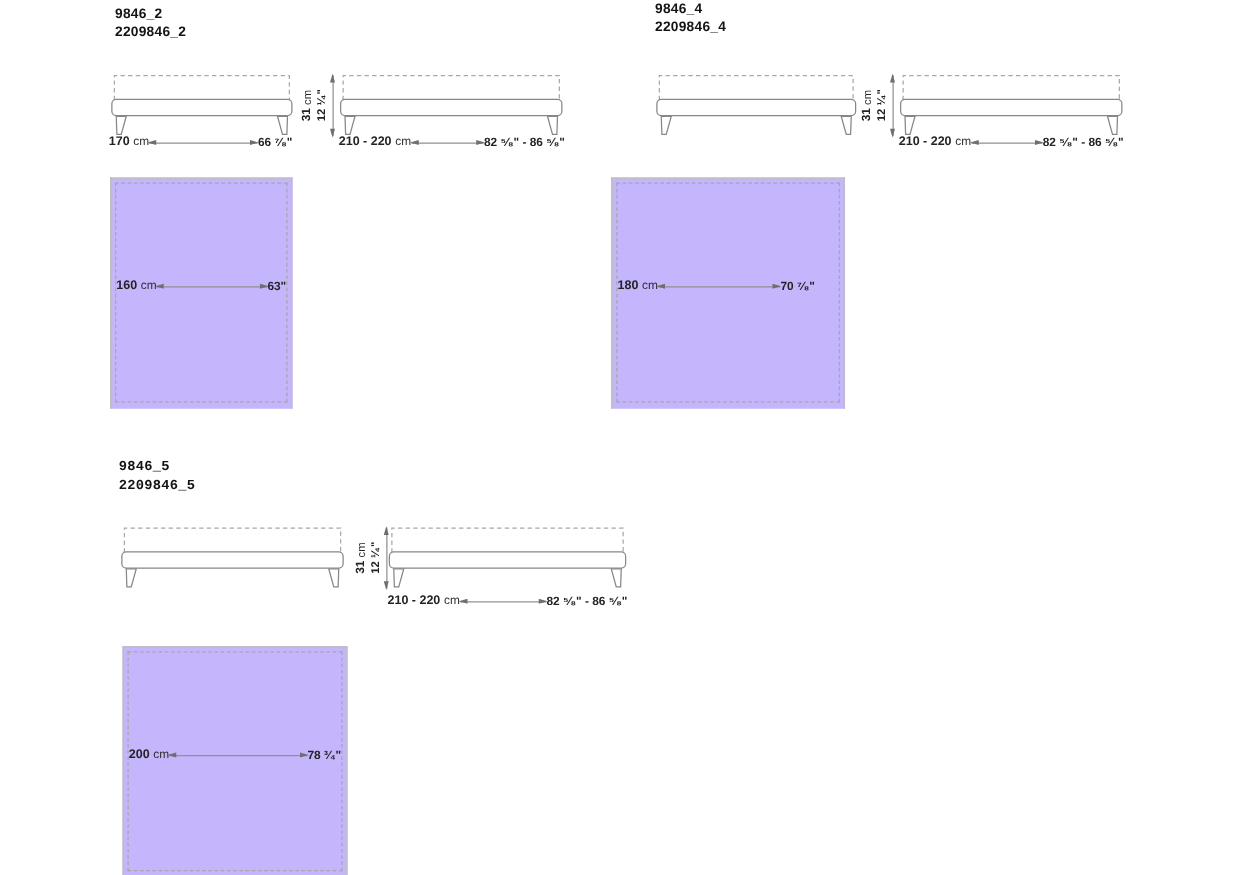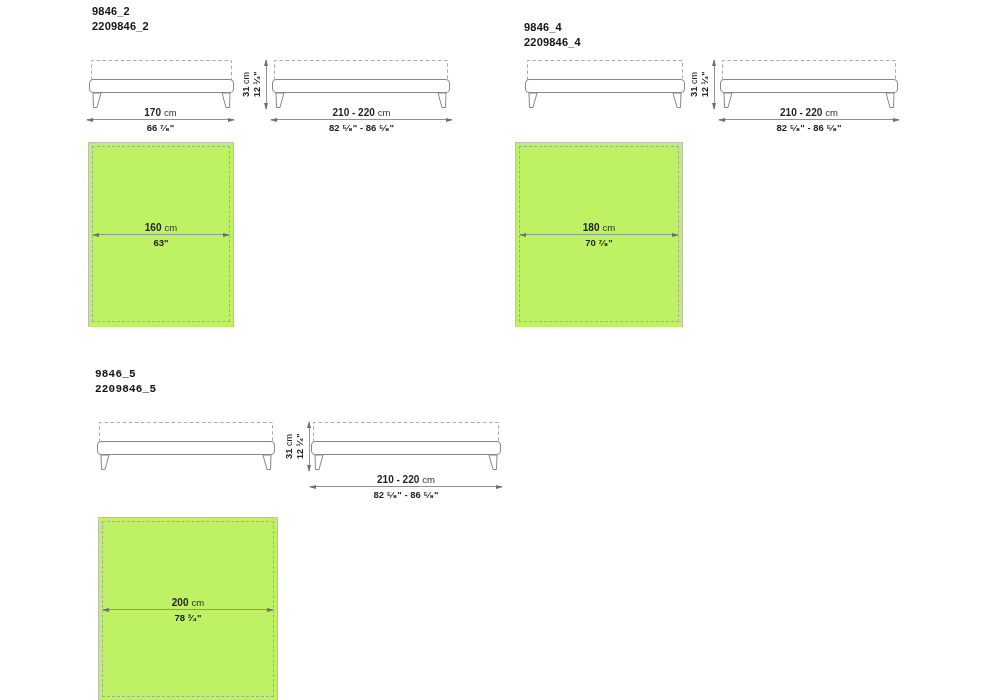--- a/index.html
+++ b/index.html
@@ -8,21 +8,21 @@
     font-family:"Liberation Sans",sans-serif;color:#1c1c1c;
   }
   
   .plabel{position:absolute;font-weight:bold;font-size:11px;line-height:14.5px;color:#141414;letter-spacing:.2px;}
   
   .bed{position:absolute;overflow:visible;}
   .mat{fill:none;stroke:#a8a8a8;stroke-width:1;stroke-dasharray:3.5 2.6;}
   .frame{fill:#ffffff;stroke:#878787;stroke-width:1;}
   .leg{fill:#ffffff;stroke:#878787;stroke-width:1;}
   
-  .hdim{position:absolute;display:flex;flex-direction:column;align-items:center;}
+  .hdim{position:absolute;display:flex;align-items:center;}
   .dtext{font-size:10px;line-height:11px;height:11px;white-space:nowrap;color:#232323;}
   .dtext .b{font-weight:bold;}
   .dtext .u{font-weight:normal;margin-left:3px;font-size:9.5px;color:#2e2e2e;}
   .dtext.in{font-size:9.5px;font-weight:bold;margin-top:2px;}
   .dline{width:100%;height:1px;background:#919191;position:relative;margin-top:1px;}
   .dline::before{content:"";position:absolute;left:-1px;top:-1.5px;width:0;height:0;
     border-top:2px solid transparent;border-bottom:2px solid transparent;border-right:7px solid #6f6f6f;}
   .dline::after{content:"";position:absolute;right:-1px;top:-1.5px;width:0;height:0;
     border-top:2px solid transparent;border-bottom:2px solid transparent;border-left:7px solid #6f6f6f;}
   
@@ -31,21 +31,21 @@
     font-size:9.5px;line-height:11px;white-space:nowrap;color:#232323;}
   .vtext .b{font-weight:bold;}
   .vtext .u{font-weight:normal;font-size:9px;}
   .vtext .in{font-weight:bold;font-size:9px;}
   .vline{width:1px;background:#919191;position:relative;margin-left:3px;align-self:stretch;}
   .vline::before{content:"";position:absolute;top:-1px;left:-2px;width:0;height:0;
     border-left:2px solid transparent;border-right:2px solid transparent;border-bottom:7px solid #6f6f6f;}
   .vline::after{content:"";position:absolute;bottom:-1px;left:-2px;width:0;height:0;
     border-left:2px solid transparent;border-right:2px solid transparent;border-top:7px solid #6f6f6f;}
   
-  .plan{position:absolute;border:1px solid #bdbdbd;border-bottom:none;background:#bef264;}
+  .plan{position:absolute;border:1px solid #bdbdbd;border-bottom:none;background:#c4b5fd;}
   .plan-mat{position:absolute;left:3px;right:3px;top:3px;bottom:5px;border:1px dashed #a8a8a8;}
 </style>
 </head>
 <body>
 
 <div class="canvas">
 
   <div class="plabel" style="left:92px;top:4px;">
     <div>9846_2</div>
     <div>2209846_2</div>
@@ -87,21 +87,21 @@
 
   <div class="plan" style="left:88px;top:142px;width:144px;height:184px;">
     <div class="plan-mat"></div>
     <div class="hdim" style="left:4px;top:79px;width:136px;">
       <div class="dtext cm"><span class="b">160</span><span class="u">cm</span></div>
       <div class="dline"></div>
       <div class="dtext in">63"</div>
     </div>
   </div>
 
-  <div class="plabel" style="left:524px;top:20px;">
+  <div class="plabel" style="left:524px;top:0;">
     <div>9846_4</div>
     <div>2209846_4</div>
   </div>
 
   <svg class="bed" style="left:525px;top:60px;" width="160" height="49" viewBox="0 0 160 49">
     <path class="mat" d="M2.5,20 L2.5,0.5 L157.5,0.5 L157.5,20"></path>
     <rect class="frame" x="0.5" y="19.5" width="159" height="13" rx="3.5"></rect>
     <path class="leg" d="M4,33 L12,33 L8,47.5 L4.5,47.5 Z"></path>
     <path class="leg" d="M156,33 L148,33 L152,47.5 L155.5,47.5 Z"></path>
   </svg>
@@ -121,21 +121,21 @@
     <path class="leg" d="M174,33 L166,33 L170,47.5 L173.5,47.5 Z"></path>
   </svg>
 
 
   <div class="hdim" style="left:719px;top:107px;width:180px;">
     <div class="dtext cm"><span class="b">210 - 220</span><span class="u">cm</span></div>
     <div class="dline"></div>
     <div class="dtext in">82 ⁵⁄₈" - 86 ⁵⁄₈"</div>
   </div>
 
-  <div class="plan" style="left:515px;top:142px;width:166px;height:184px;">
+  <div class="plan" style="left:489px;top:142px;width:166px;height:184px;padding-left:19px;">
     <div class="plan-mat"></div>
     <div class="hdim" style="left:4px;top:79px;width:158px;">
       <div class="dtext cm"><span class="b">180</span><span class="u">cm</span></div>
       <div class="dline"></div>
       <div class="dtext in">70 ⁷⁄₈"</div>
     </div>
   </div>
 
   <div class="plabel" style="left:95px;top:367px;font-family:Liberation Mono, monospace;">
     <div>9846_5</div>

